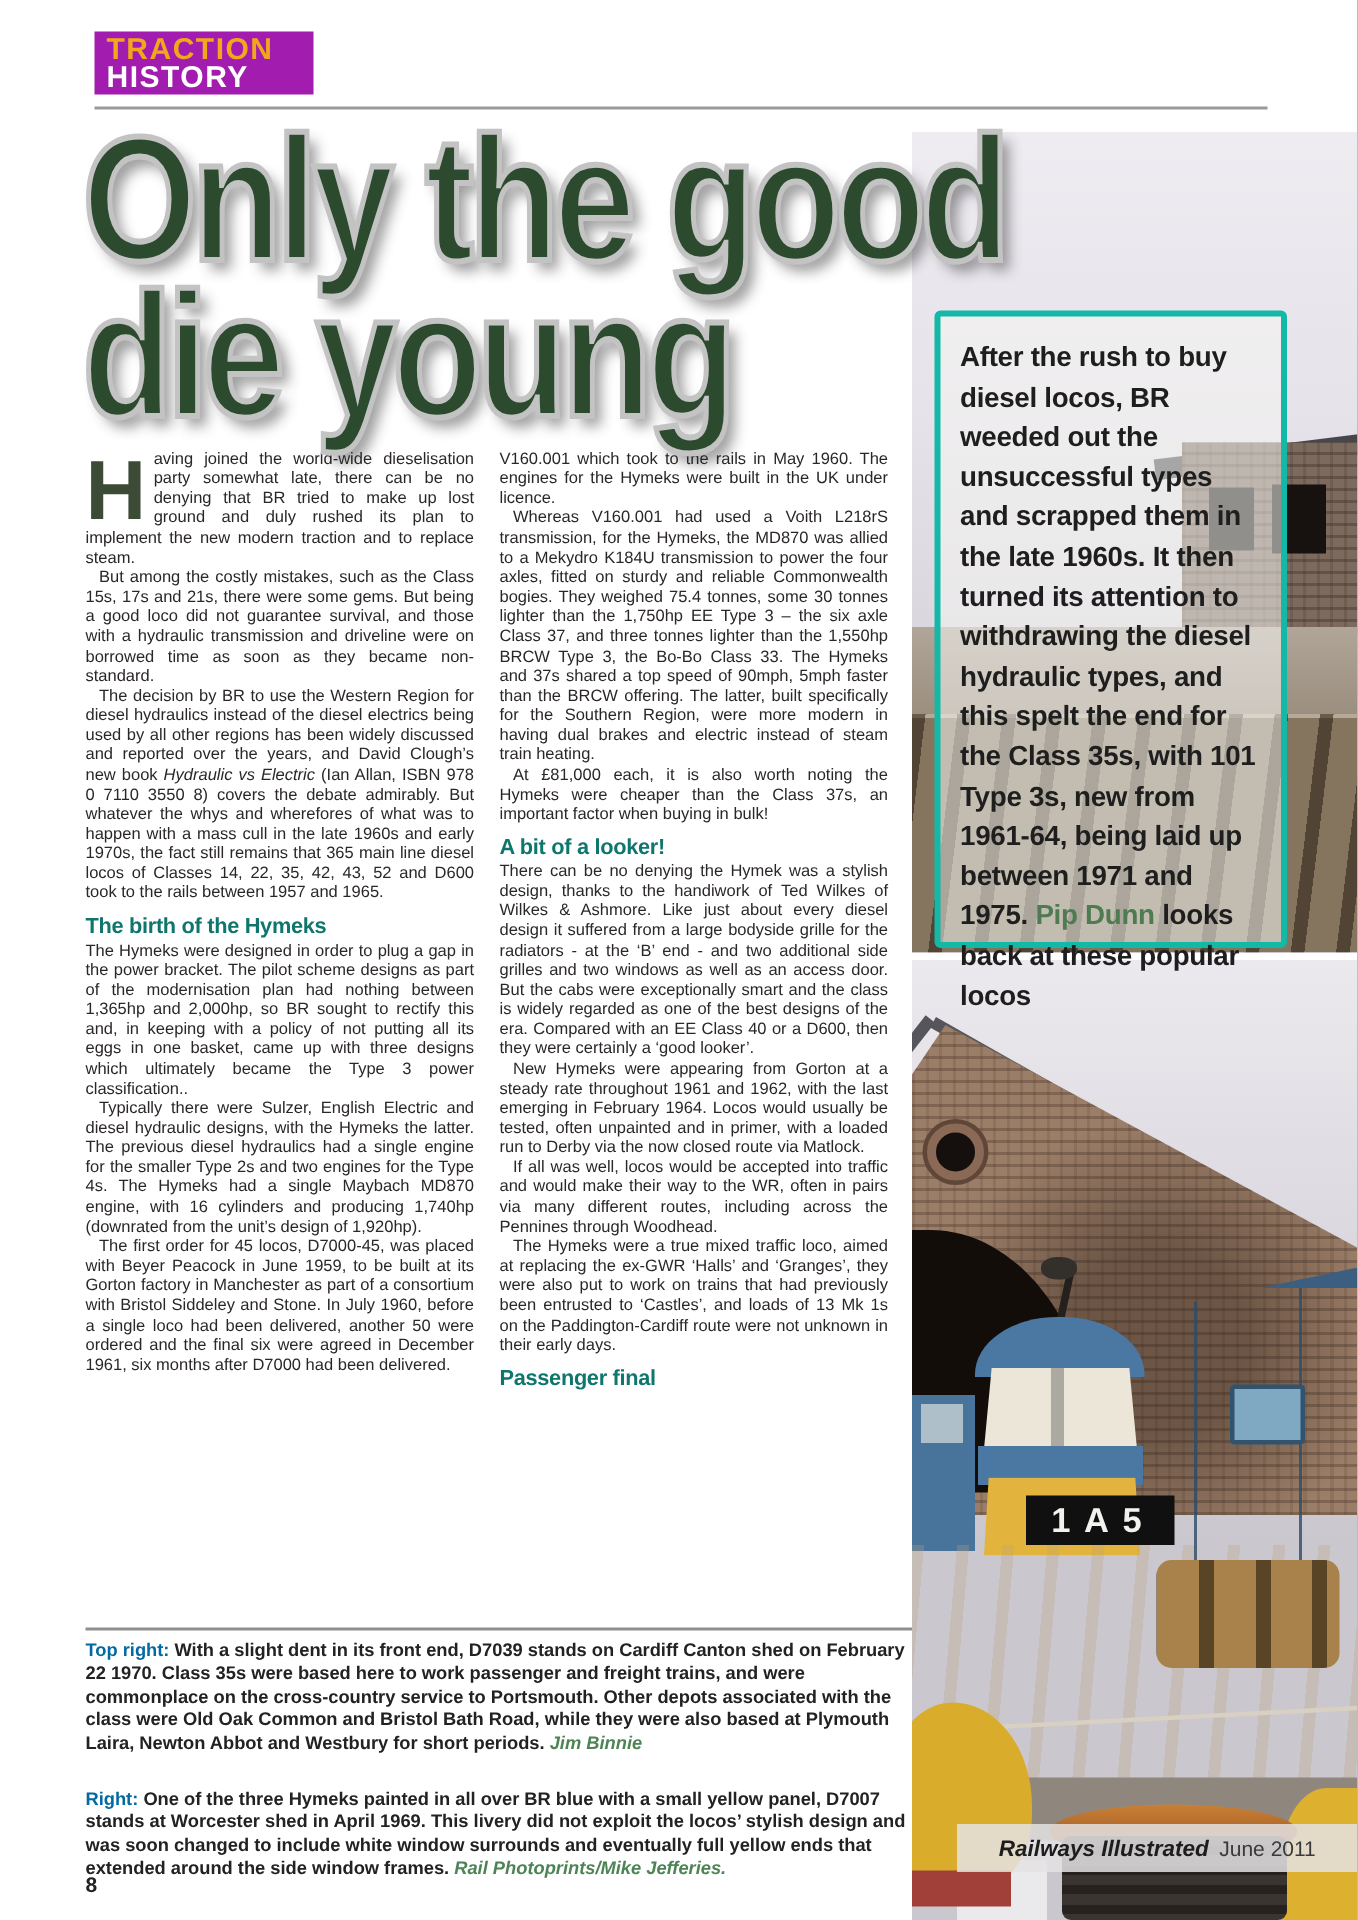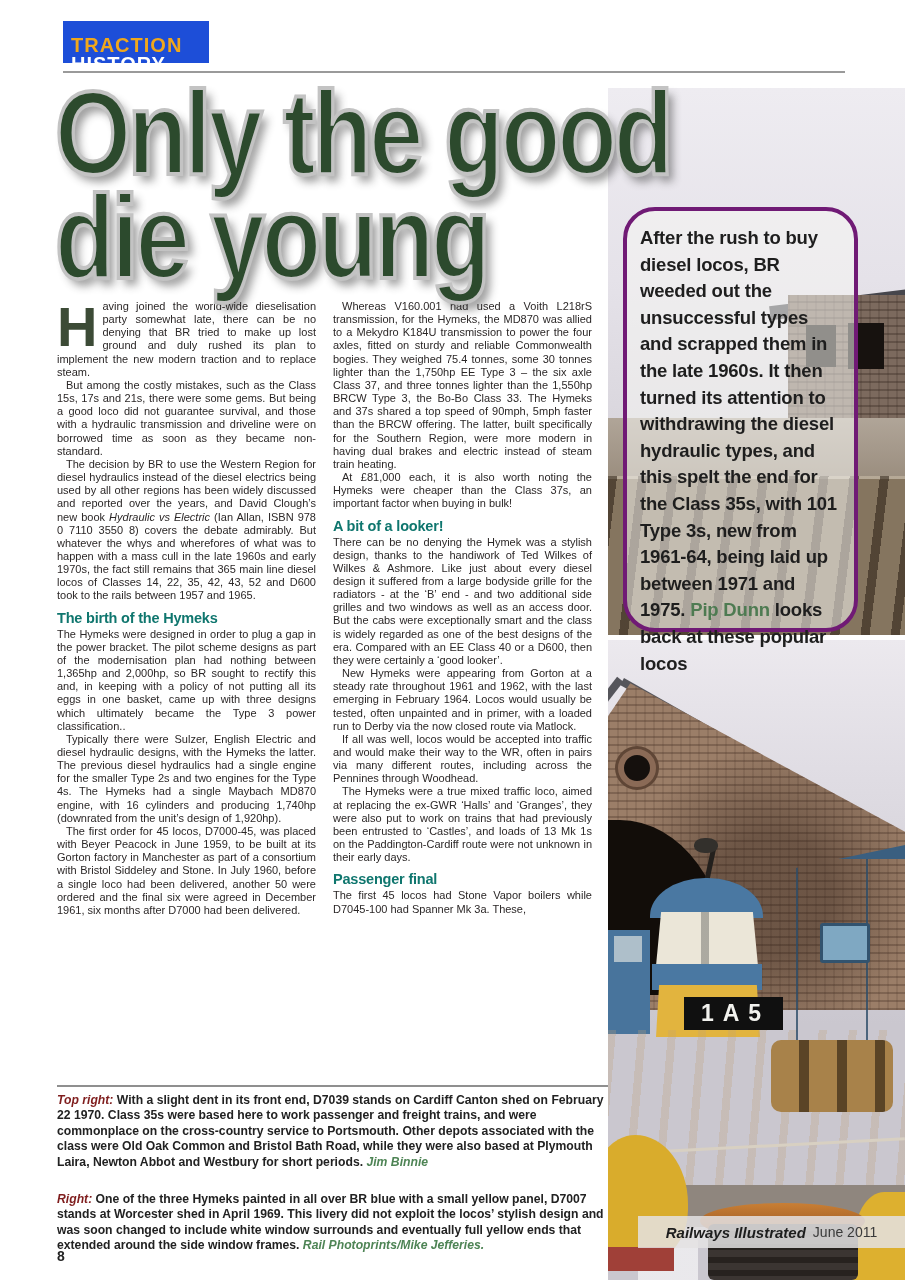--- a/index.html
+++ b/index.html
@@ -4,21 +4,21 @@
 <style>
   html,body{margin:0;padding:0;background:#888;}
   #page{
     position:relative;width:905px;height:1280px;background:#ffffff;
     font-family:"Liberation Sans",sans-serif;overflow:hidden;margin:0 auto;
   }
   #page *{box-sizing:border-box;}
 
   
   .badge{position:absolute;left:63px;top:21px;width:146px;height:42px;
-    background:#1d4ed8;padding:14px 8px;z-index:6;}
+    background:#a21caf;padding:2px 8px;z-index:6;}
   .badge .l1{font-weight:bold;font-size:20px;letter-spacing:1px;color:#f0a71c;line-height:20px;}
   .badge .l2{font-weight:bold;font-size:20px;letter-spacing:1px;color:#ffffff;line-height:19px;}
   .top-rule{position:absolute;left:63px;top:71px;width:782px;height:2px;background:#9a9a9a;}
 
   
   .headline{position:absolute;left:55px;top:74px;z-index:5;width:850px;pointer-events:none;}
   .headline .hl{
     position:absolute;left:0;font-weight:800;font-size:118px;letter-spacing:-4px;
     color:#2c4a2d;-webkit-text-stroke:4px #c3c3c3;
     text-shadow:7px 7px 9px rgba(40,40,40,0.45);
@@ -109,21 +109,21 @@
     background:linear-gradient(180deg,#c97f35 0%,#8f4e1d 100%);}
   .drum-body{position:absolute;left:100px;top:584px;width:150px;height:56px;border-radius:6px;z-index:7;
     background:repeating-linear-gradient(180deg,#3b3532 0 7px,#27221f 7px 13px);}
   .footer-band{position:absolute;left:30px;top:576px;width:267px;height:32px;z-index:8;
     background:rgba(228,226,227,0.85);display:flex;align-items:center;justify-content:center;gap:7px;}
   .footer-band .mag{font-weight:bold;font-style:italic;font-size:15px;color:#1d1d1d;}
   .footer-band .iss{font-size:14px;color:#3a3a3a;}
 
   
   .callout{position:absolute;left:623px;top:207px;width:235px;height:425px;z-index:10;
-    border:4px solid #701a75;border-radius:32px;background:rgba(245,245,242,0.55);
+    border:4px solid #14b8a6;border-radius:4px;background:rgba(245,245,242,0.55);
     padding:14px 11px 10px 13px;}
   .callout .txt{font-weight:bold;font-size:18.5px;line-height:26.6px;color:#1e1e1e;letter-spacing:-0.2px;}
   .callout .author{color:#4e7b52;}
 
   
   .col{position:absolute;top:300px;width:259px;font-size:11px;line-height:13.15px;
     text-align:justify;color:#2b2727;z-index:2;}
   .col1{left:57px;}
   .col2{left:333px;}
   .col p{margin:0;}
@@ -131,21 +131,21 @@
   .col .sect{font-weight:bold;font-size:14.5px;color:#0f766e;margin:7px 0 2px;line-height:16px;
     text-align:left;letter-spacing:-0.2px;}
   .dropcap{float:left;font-size:56px;line-height:50px;font-weight:bold;color:#3c4b36;
     margin:2px 5px 0 0;}
   .ital{font-style:italic;}
 
   
   .cap-rule{position:absolute;left:57px;top:1085px;width:556px;height:2px;background:#8f8f8f;}
   .captions{position:absolute;left:57px;top:1093px;width:556px;z-index:2;}
   .cap{font-weight:bold;font-size:12.2px;line-height:15.4px;color:#222222;text-align:left;margin:0 0 22px;}
-  .cap .lead{color:#7f1d1d;font-style:italic;}
+  .cap .lead{color:#0369a1;}
   .cap .credit{color:#4e8455;font-style:italic;}
   .pagenum{position:absolute;left:57px;top:1248px;font-weight:bold;font-size:14px;color:#222;}
 </style>
 </head>
 <body>
 
 <div id="page">
 
   <div class="photoA">
     <div class="depot-roof"></div>
@@ -213,29 +213,29 @@
     <p><span class="dropcap">H</span><span>aving joined the world-wide dieselisation party somewhat late, there can be no denying that BR tried to make up lost ground and duly rushed its plan to implement the new modern traction and to replace steam.</span></p>
     <p class="ind">But among the costly mistakes, such as the Class 15s, 17s and 21s, there were some gems. But being a good loco did not guarantee survival, and those with a hydraulic transmission and driveline were on borrowed time as soon as they became non-standard.</p>
     <p class="ind"><span>The decision by BR to use the Western Region for diesel hydraulics instead of the diesel electrics being used by all other regions has been widely discussed and reported over the years, and David Clough’s new book </span><span class="ital">Hydraulic vs Electric</span><span> (Ian Allan, ISBN 978 0 7110 3550 8) covers the debate admirably. But whatever the whys and wherefores of what was to happen with a mass cull in the late 1960s and early 1970s, the fact still remains that 365 main line diesel locos of Classes 14, 22, 35, 42, 43, 52 and D600 took to the rails between 1957 and 1965.</span></p>
     <div class="sect">The birth of the Hymeks</div>
     <p>The Hymeks were designed in order to plug a gap in the power bracket. The pilot scheme designs as part of the modernisation plan had nothing between 1,365hp and 2,000hp, so BR sought to rectify this and, in keeping with a policy of not putting all its eggs in one basket, came up with three designs which ultimately became the Type 3 power classification..</p>
     <p class="ind">Typically there were Sulzer, English Electric and diesel hydraulic designs, with the Hymeks the latter. The previous diesel hydraulics had a single engine for the smaller Type 2s and two engines for the Type 4s. The Hymeks had a single Maybach MD870 engine, with 16 cylinders and producing 1,740hp (downrated from the unit’s design of 1,920hp).</p>
     <p class="ind">The first order for 45 locos, D7000-45, was placed with Beyer Peacock in June 1959, to be built at its Gorton factory in Manchester as part of a consortium with Bristol Siddeley and Stone. In July 1960, before a single loco had been delivered, another 50 were ordered and the final six were agreed in December 1961, six months after D7000 had been delivered.</p>
   </div>
 
   <div class="col col2">
+    <p>V160.001 which took to the rails in May 1960. The engines for the Hymeks were built in the UK under licence.</p>
     <p class="ind">Whereas V160.001 had used a Voith L218rS transmission, for the Hymeks, the MD870 was allied to a Mekydro K184U transmission to power the four axles, fitted on sturdy and reliable Commonwealth bogies. They weighed 75.4 tonnes, some 30 tonnes lighter than the 1,750hp EE Type 3 – the six axle Class 37, and three tonnes lighter than the 1,550hp BRCW Type 3, the Bo-Bo Class 33. The Hymeks and 37s shared a top speed of 90mph, 5mph faster than the BRCW offering. The latter, built specifically for the Southern Region, were more modern in having dual brakes and electric instead of steam train heating.</p>
     <p class="ind">At £81,000 each, it is also worth noting the Hymeks were cheaper than the Class 37s, an important factor when buying in bulk!</p>
     <div class="sect">A bit of a looker!</div>
     <p>There can be no denying the Hymek was a stylish design, thanks to the handiwork of Ted Wilkes of Wilkes &amp; Ashmore. Like just about every diesel design it suffered from a large bodyside grille for the radiators - at the ‘B’ end - and two additional side grilles and two windows as well as an access door. But the cabs were exceptionally smart and the class is widely regarded as one of the best designs of the era. Compared with an EE Class 40 or a D600, then they were certainly a ‘good looker’.</p>
     <p class="ind">New Hymeks were appearing from Gorton at a steady rate throughout 1961 and 1962, with the last emerging in February 1964. Locos would usually be tested, often unpainted and in primer, with a loaded run to Derby via the now closed route via Matlock.</p>
     <p class="ind">If all was well, locos would be accepted into traffic and would make their way to the WR, often in pairs via many different routes, including across the Pennines through Woodhead.</p>
     <p class="ind">The Hymeks were a true mixed traffic loco, aimed at replacing the ex-GWR ‘Halls’ and ‘Granges’, they were also put to work on trains that had previously been entrusted to ‘Castles’, and loads of 13 Mk 1s on the Paddington-Cardiff route were not unknown in their early days.</p>
     <div class="sect">Passenger final</div>
-    <p>The first 45 locos had Stone Vapor boilers while D7045-100 had Spanner Mk 3a. These,</p>
   </div>
 
   <div class="cap-rule"></div>
   <div class="captions">
     <p class="cap"><span class="lead">Top right:</span><span> With a slight dent in its front end, D7039 stands on Cardiff Canton shed on February 22 1970. Class 35s were based here to work passenger and freight trains, and were commonplace on the cross-country service to Portsmouth. Other depots associated with the class were Old Oak Common and Bristol Bath Road, while they were also based at Plymouth Laira, Newton Abbot and Westbury for short periods. </span><span class="credit">Jim Binnie</span></p>
     <p class="cap"><span class="lead">Right:</span><span> One of the three Hymeks painted in all over BR blue with a small yellow panel, D7007 stands at Worcester shed in April 1969. This livery did not exploit the locos’ stylish design and was soon changed to include white window surrounds and eventually full yellow ends that extended around the side window frames. </span><span class="credit">Rail Photoprints/Mike Jefferies.</span></p>
   </div>
 
   <div class="pagenum">8</div>
 </div>

